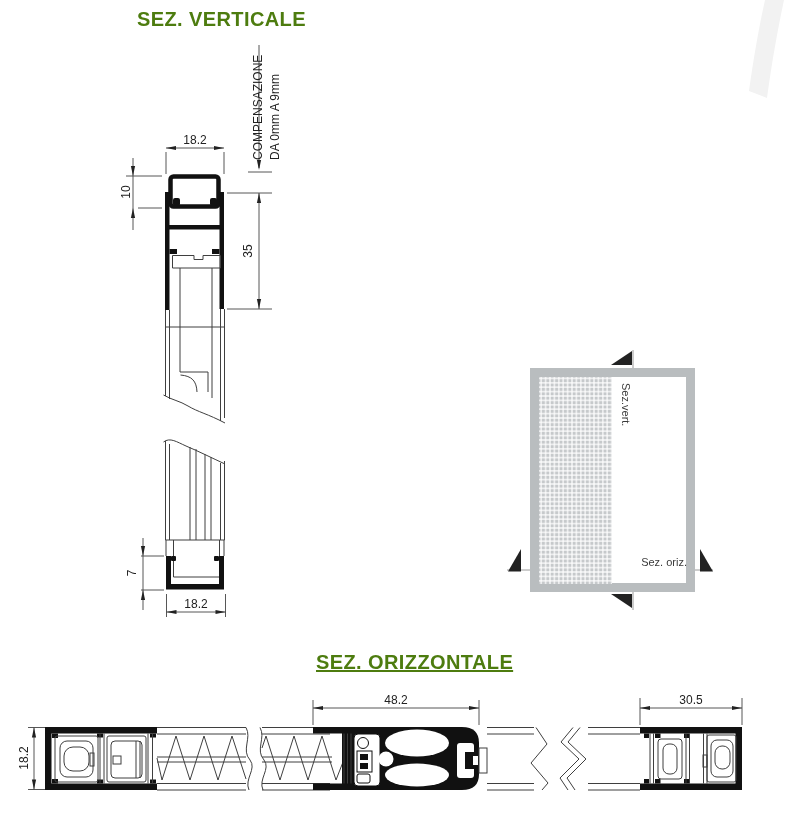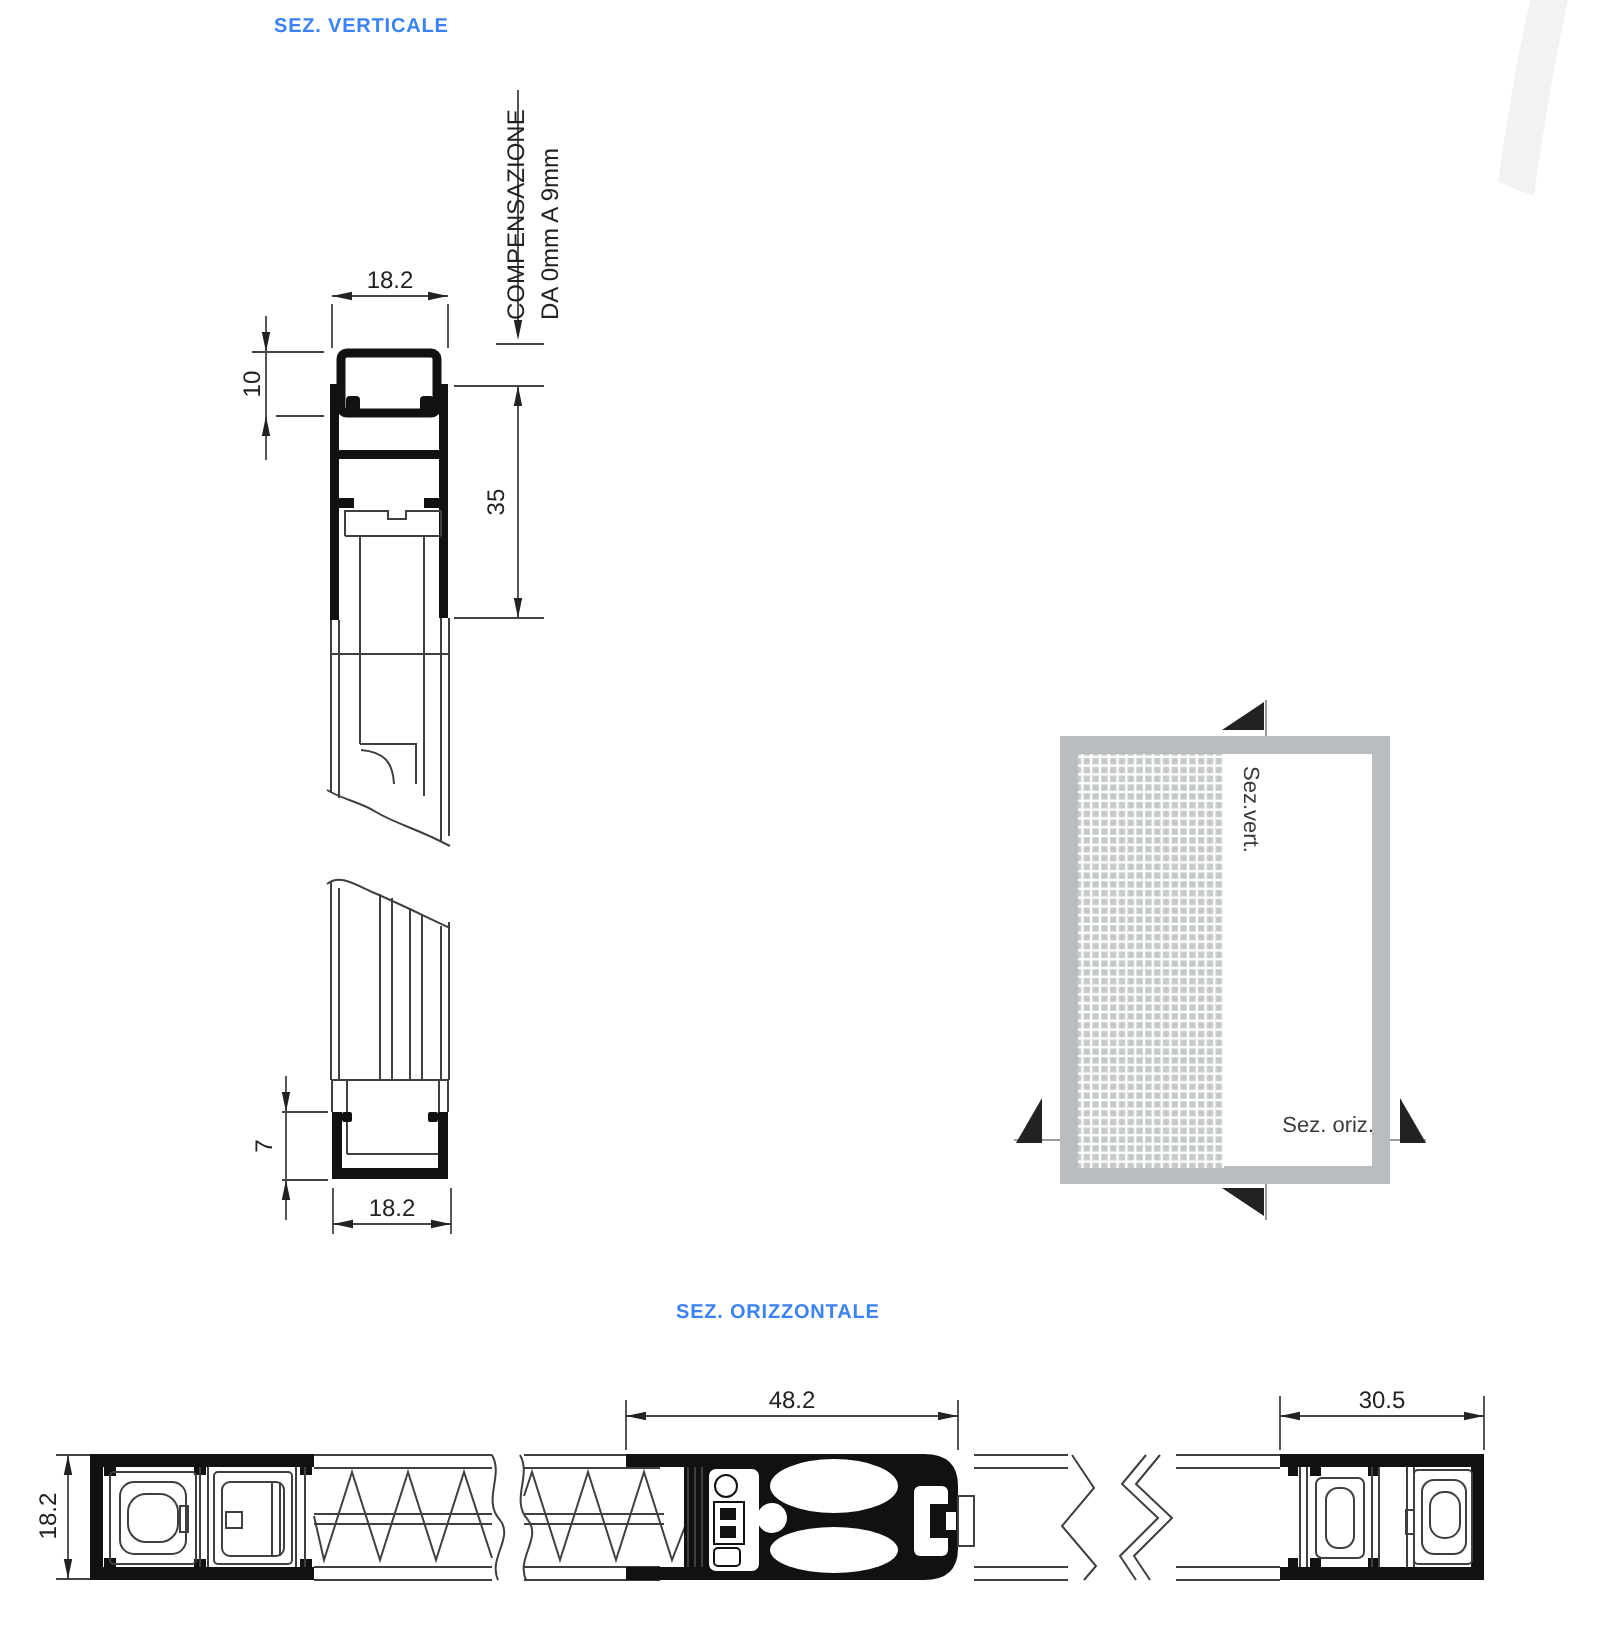--- a/index.html
+++ b/index.html
@@ -1,38 +1,38 @@
 <!DOCTYPE html>
 <html><head>
 <meta charset="utf-8">
 <style>
   html,body{margin:0;padding:0;background:#ffffff;}
   #canvas{position:relative;width:800px;height:817px;background:#ffffff;overflow:hidden;
           font-family:"Liberation Sans", sans-serif;}
-  .sec-title{position:absolute;font-size:10px;font-weight:bold;color:#3b82f6;letter-spacing:.4px;white-space:nowrap;}
+  .sec-title{position:absolute;font-size:20px;font-weight:bold;color:#4d7c0f;letter-spacing:.4px;white-space:nowrap;}
   svg{position:absolute;overflow:visible;}
   svg text{font-family:"Liberation Sans", sans-serif;fill:#222222;font-size:12px;}
   .thin{stroke:#3f3f3f;stroke-width:1;fill:none;}
   .dim{stroke:#444444;stroke-width:.9;fill:none;}
   .thk{fill:#111111;stroke:none;}
   .arr{fill:#222222;stroke:none;}
   .cutline{stroke:#9a9a9a;stroke-width:1;fill:none;}
   .small-label{font-size:11px;fill:#3a3a3a;}
 </style>
 </head>
 <body>
 
 <div id="canvas">
 
   <svg style="left:728px;top:0;" width="72" height="110" viewBox="0 0 72 110">
     <path d="M37 0 H56 C49 33 44 62 39 98 L21 91 C26 56 31 27 37 0 Z" fill="#f2f2f2"></path>
   </svg>
 
   <div class="sec-title" style="left:137px;top:8px;">SEZ. VERTICALE</div>
-  <div class="sec-title" style="left:338px;top:651px;">SEZ. ORIZZONTALE</div>
+  <div class="sec-title" style="left:316px;top:651px;text-decoration:underline;">SEZ. ORIZZONTALE</div>
 
   <svg style="left:60px;top:30px;" width="260" height="610" viewBox="60 30 260 610">
 
     <g>
       <path class="dim" d="M166 152 V174 M224 152 V174 M166 148 H224"></path>
       <polygon class="arr" points="166,148 176,145.9 176,150.1"></polygon>
       <polygon class="arr" points="224,148 214,145.9 214,150.1"></polygon>
       <text x="195" y="144" text-anchor="middle">18.2</text>
     </g>
 

